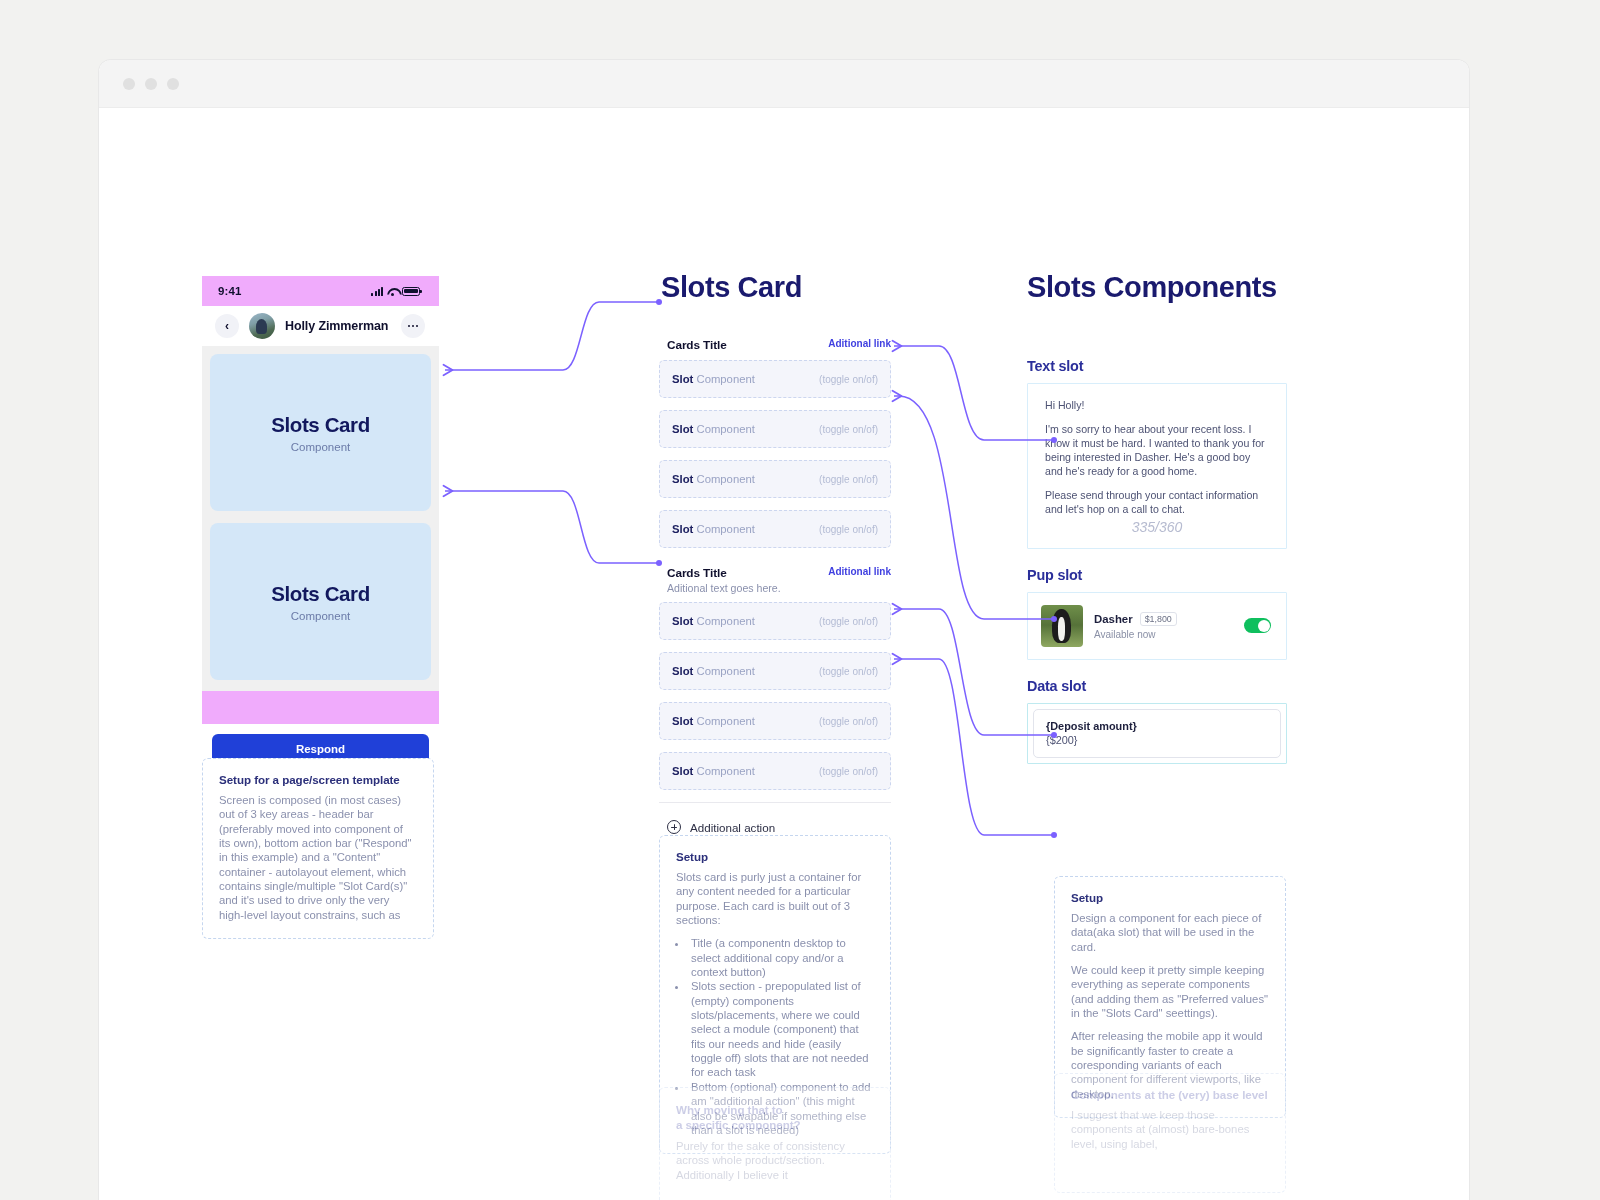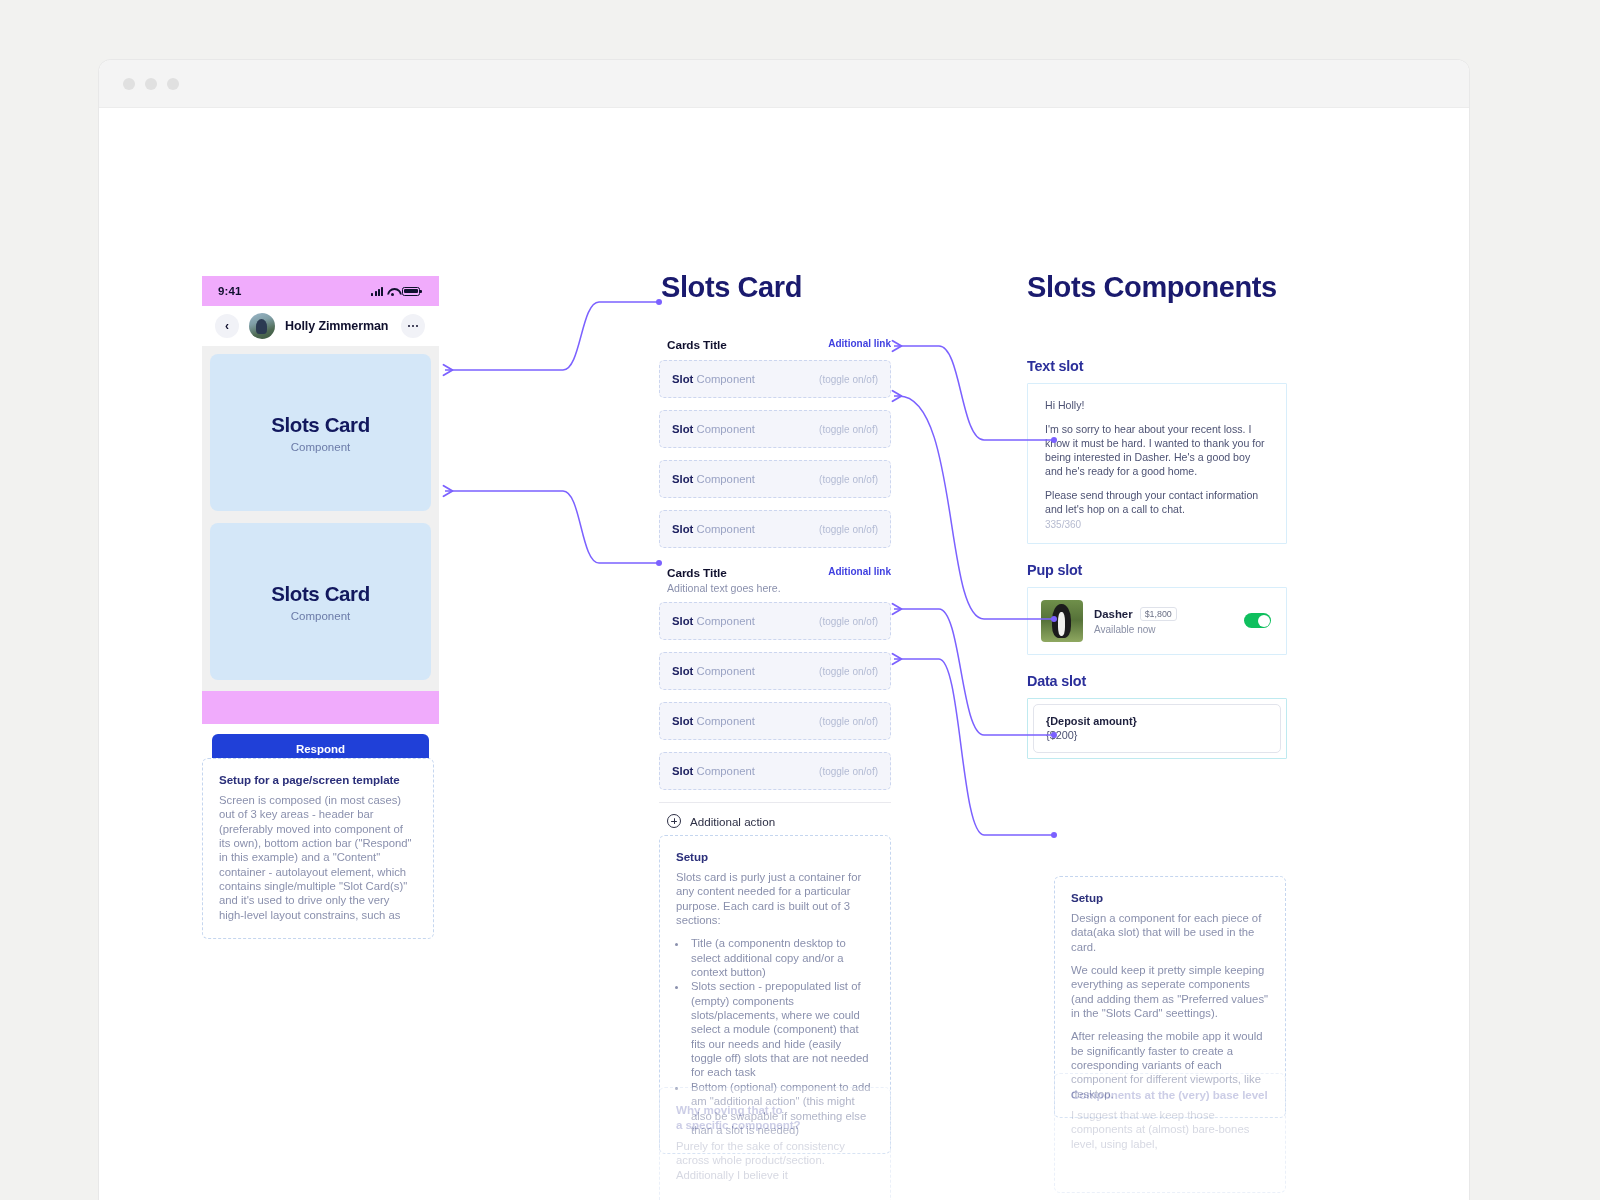--- a/index.html
+++ b/index.html
@@ -177,21 +177,21 @@
   .card-head .ct-sub { font-size:10.6px; color:#8a90ad; margin-top:2px;}
   .card-head .ct-link { font-size:10px; font-weight:700; color:#3f3fe0; white-space:nowrap; }
   .slot-row {
     height: 38px; border:1.1px dashed #ccd6ef; border-radius:5px;
     background:#f4f5fb; display:flex; align-items:center; justify-content:space-between;
     padding: 0 12px; margin-bottom: 12px;
   }
   .slot-row .sr-label { font-size:11.3px; color:#9aa3c4; }
   .slot-row .sr-label b { color:#1d2060; font-weight:700; }
   .slot-row .sr-toggle { font-size:10px; color:#b3bbd4; }
-  #additional-action-sep { border-top:1px solid #e9e9ee; margin-top: 8px; padding-top: 11px; display:flex; align-items:center; gap:9px; padding-left:8px;}
+  #additional-action-sep { border-top:1px solid #e9e9ee; margin-top: 8px; padding-top: 17px; display:flex; align-items:center; gap:9px; padding-left:8px;}
   #additional-action-sep .plus {
     width:14px; height:14px; border-radius:50%; border:1.3px solid #2d2f45;
     position:relative; flex:none;
   }
   #additional-action-sep .plus::before,#additional-action-sep .plus::after{
     content:""; position:absolute; background:#2d2f45; border-radius:1px;
   }
   #additional-action-sep .plus::before{left:2.8px;top:5.6px;width:6.4px;height:1.3px;}
   #additional-action-sep .plus::after{top:2.8px;left:5.6px;height:6.4px;width:1.3px;}
   #additional-action-sep .aa-label { font-size:11.6px; color:#2d2f45; }
@@ -199,21 +199,21 @@
   
   #components-col { position:absolute; left:928px; top:250px; width:260px; }
   .comp-group { margin-bottom: 18px; }
   .comp-group > h5 { font-size:14.4px; font-weight:700; color:#2b2f9a; margin-bottom:9px; letter-spacing:-0.2px;}
   .comp-shell { border:1.4px solid #d8eefb; border-radius:1px; padding:5px; background:#fff; }
   .comp-shell.teal { border-color:#bfeaf0; }
 
   .text-slot-box { padding: 10px 12px 8px 12px; }
   .text-slot-box p { font-size:10.6px; line-height:1.32; color:#4d5273; margin-bottom:10px; }
   .text-slot-box p:last-of-type { margin-bottom:2px; }
-  .char-count { font-size:10px; color:#b6bbd0; text-align:left; }
+  .char-count { font-size:14px; color:#b6bbd0; text-align:center;font-style:italic; }
 
   .note-textarea {
     border:1px solid #dcdfe8; border-radius:5px; padding: 9px 11px 11px 11px; position:relative;
   }
   .note-textarea p { font-size:10.1px; line-height:1.32; color:#5e637f; margin-bottom:9px;}
   .note-textarea p:last-child{margin-bottom:0}
   .resize-grip{position:absolute;right:3px;bottom:3px;width:7px;height:7px;}
   .resize-grip::before,.resize-grip::after{content:"";position:absolute;background:#c8cbd6;height:1px;transform:rotate(-45deg);}
   .resize-grip::before{width:8px;right:-1px;bottom:2px;}
   .resize-grip::after{width:4px;right:-1px;bottom:0px;}

